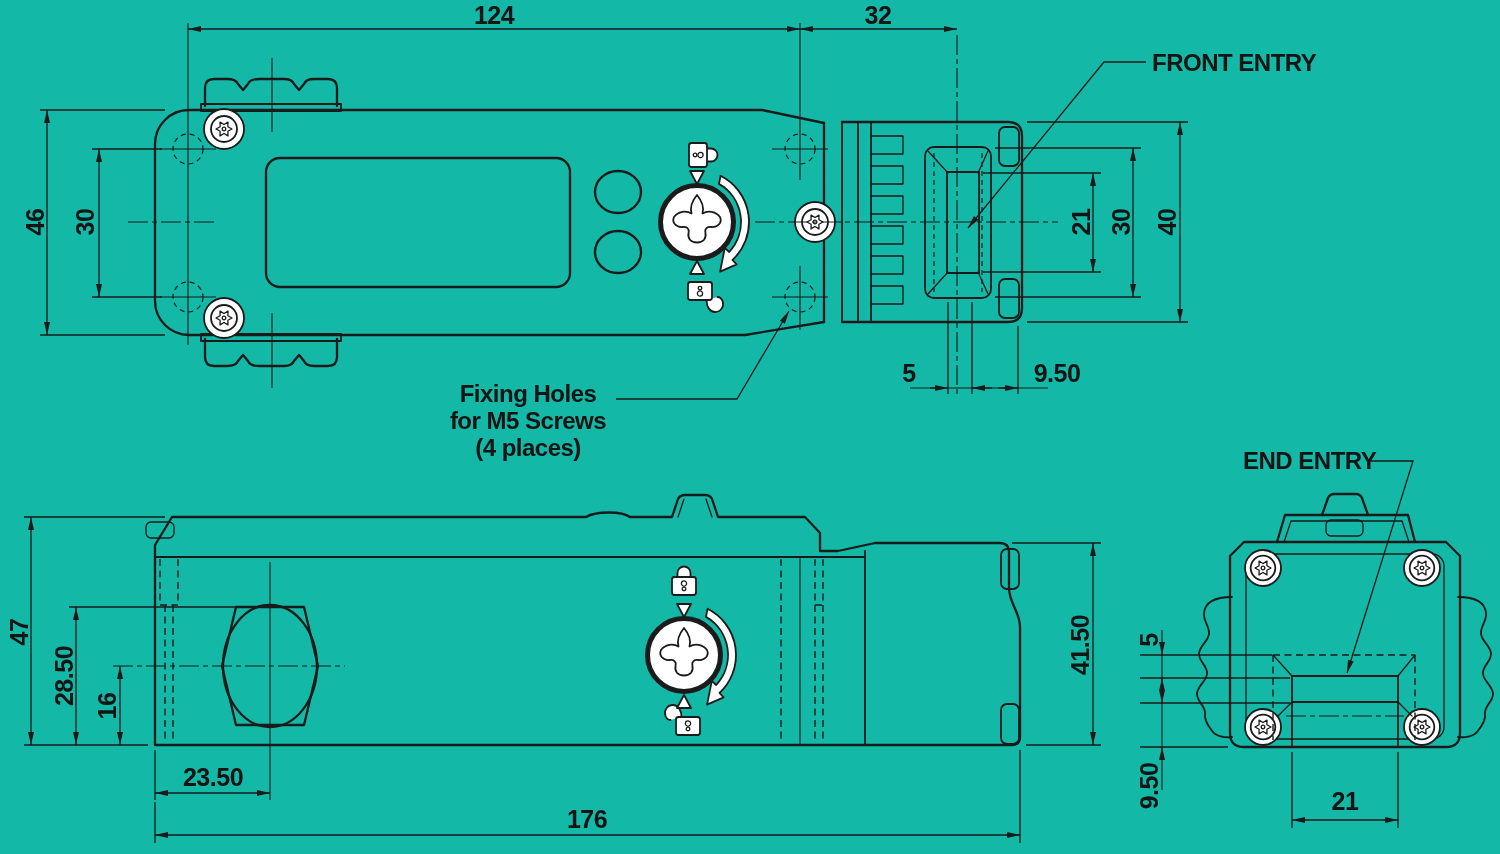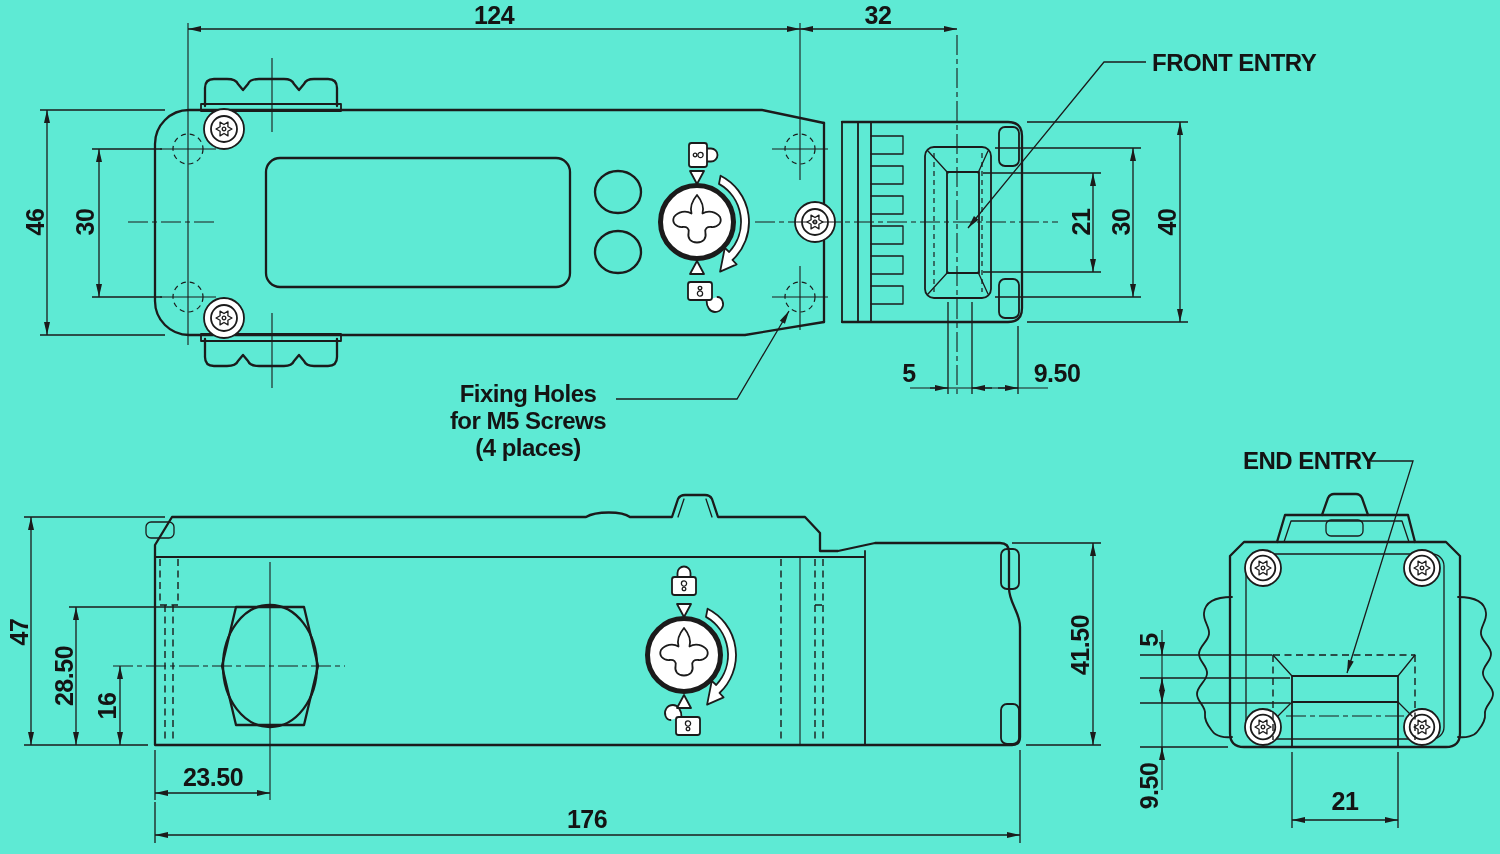--- a/index.html
+++ b/index.html
@@ -1,16 +1,16 @@
 <!DOCTYPE html>
 <html><head>
 <meta charset="utf-8">
 <style>
   html,body{margin:0;padding:0;background:#ffffff;}
-  .stage{position:relative;width:1500px;height:854px;background:#5eead4;overflow:hidden;text-align:right;}
+  .stage{position:relative;width:1500px;height:854px;background:#14b8a6;overflow:hidden;text-align:right;}
   svg{display:block;}
   
   .ol  {fill:none;stroke:#1b1b1b;stroke-width:2.3;stroke-linecap:round;stroke-linejoin:round;}
   .ol2 {fill:none;stroke:#1b1b1b;stroke-width:1.8;stroke-linecap:round;stroke-linejoin:round;}
   .ol3 {fill:none;stroke:#1b1b1b;stroke-width:1.3;stroke-linecap:round;stroke-linejoin:round;}
   .thin{fill:none;stroke:#1b1b1b;stroke-width:1.1;}
   .dim {fill:none;stroke:#1b1b1b;stroke-width:1.3;}
   .cl  {fill:none;stroke:#1b1b1b;stroke-width:1.1;stroke-dasharray:20 4 5 4;}
   .hid {fill:none;stroke:#1b1b1b;stroke-width:1.4;stroke-dasharray:7 4.5;}
   .dash2{fill:none;stroke:#1b1b1b;stroke-width:1.2;stroke-dasharray:5 4;}

